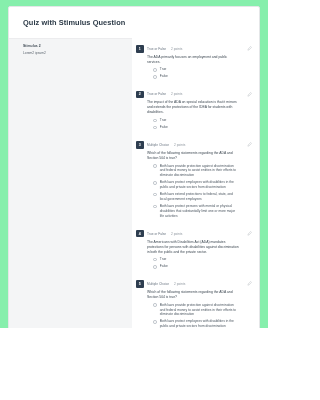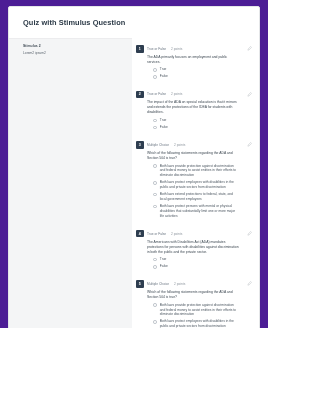--- a/index.html
+++ b/index.html
@@ -5,21 +5,21 @@
   * { box-sizing: border-box; margin: 0; padding: 0; }
   html, body {
     width: 268px; height: 400px;
     background: #ffffff;
     font-family: "Liberation Sans", sans-serif;
     overflow: hidden;
   }
   .page {
     width: 268px; height: 328px;
     position: relative;
-    background: #4c1d95;
+    background: #86efac;
     overflow: hidden;
     padding-left: 43px;
   }
   .frame {
     position: absolute;
     left: 8px; top: 6px;
     width: 252px;
     border: 1px solid #e4e6e8;
     border-radius: 2px;
     background: #ffffff;

